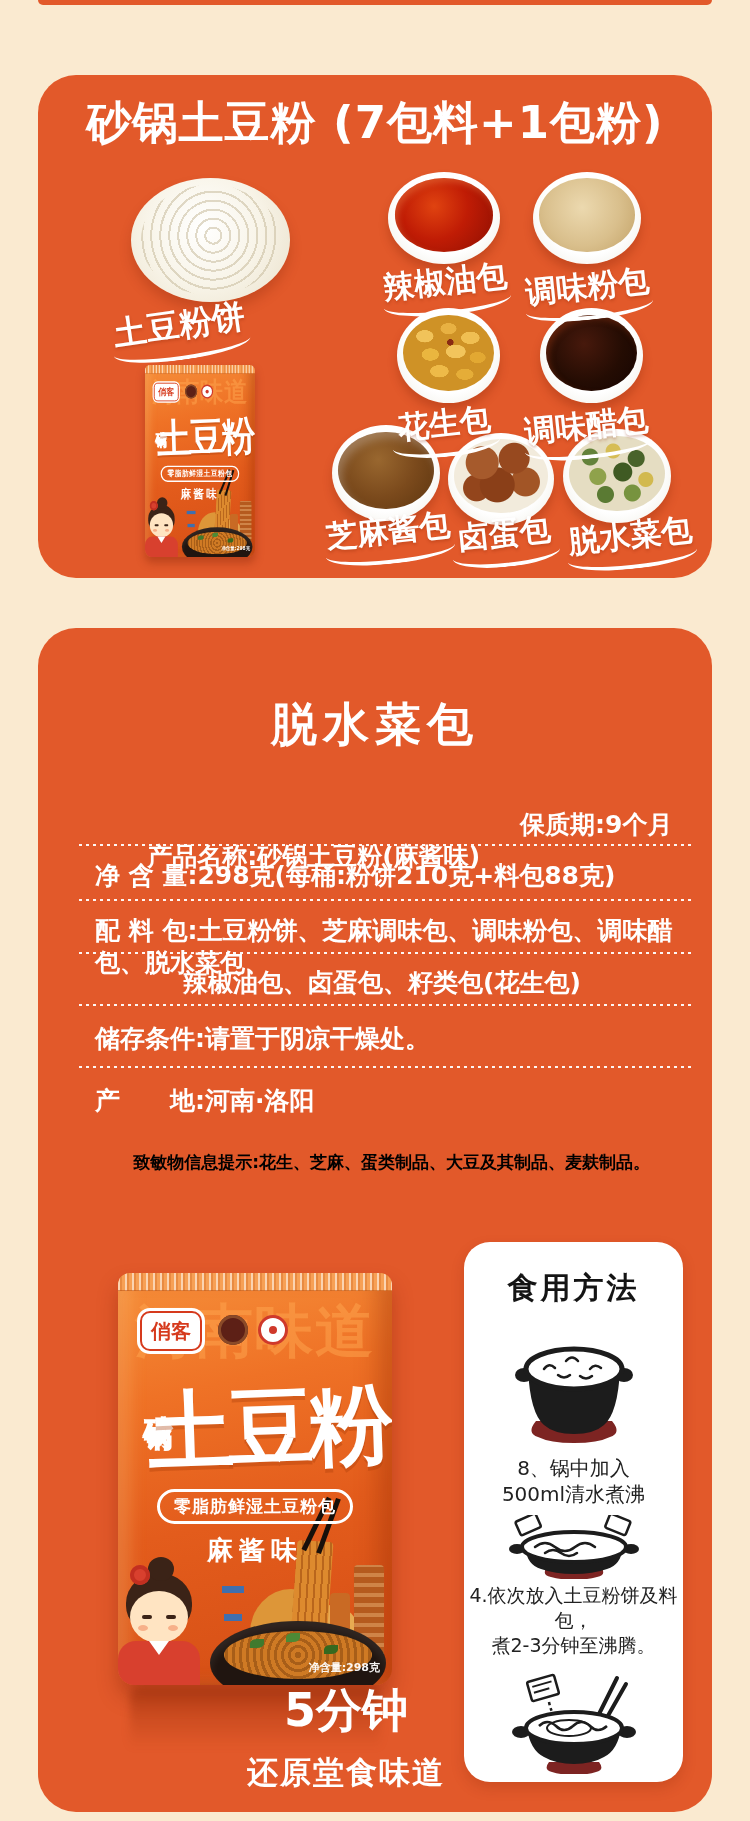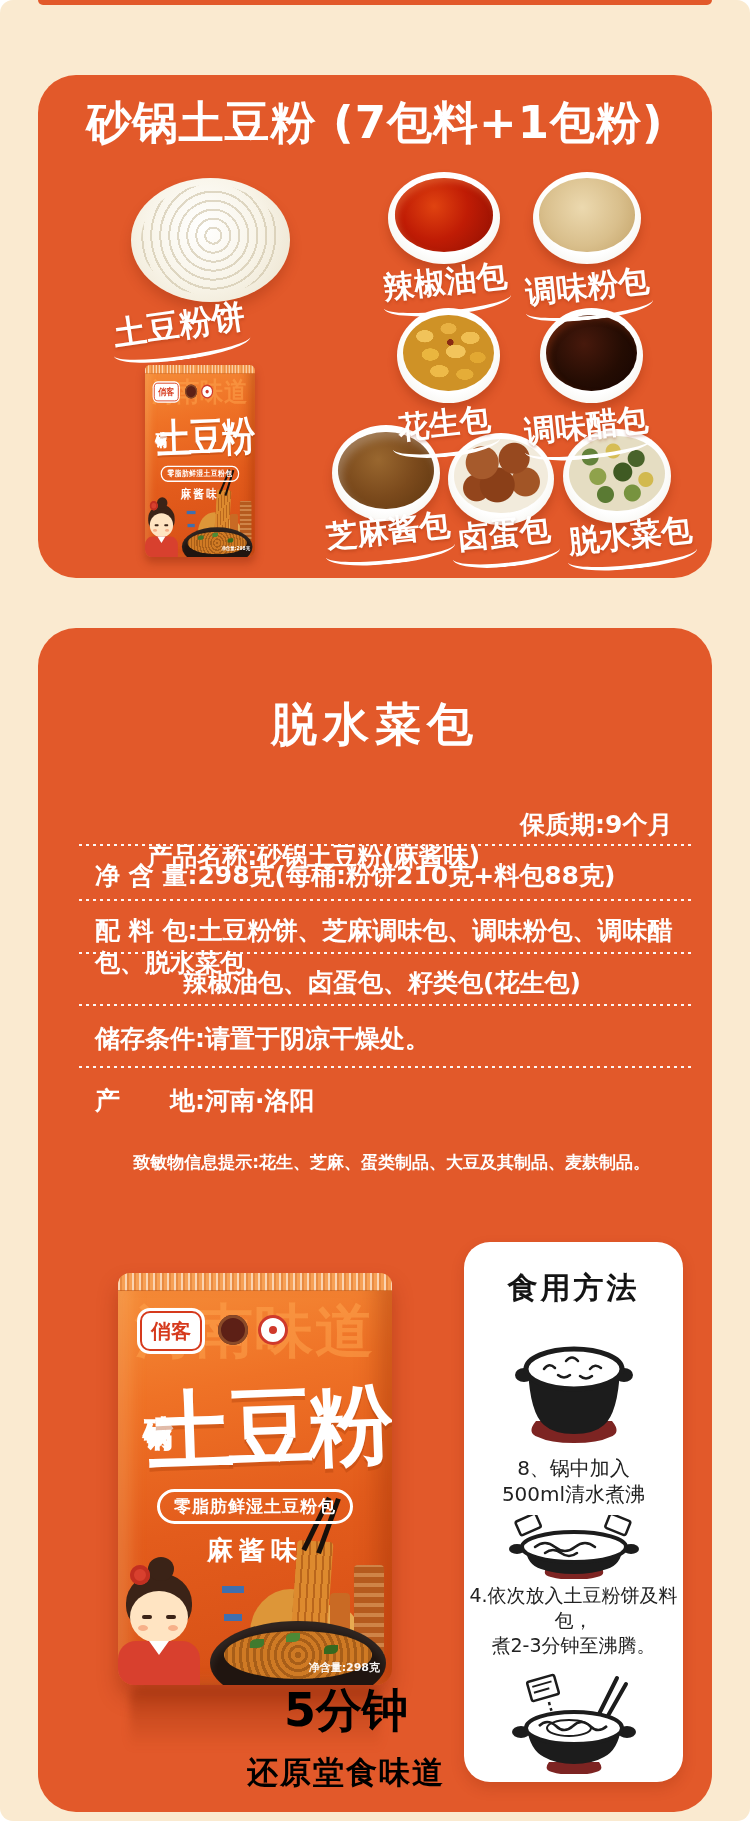--- a/index.html
+++ b/index.html
@@ -1,17 +1,17 @@
 <!DOCTYPE html>
 <html><head>
 <meta charset="utf-8">
 <style>
   html,body { margin:0; padding:0; }
   .page { position:relative; width:750px; height:1821px; background:#FAEAD0;
-          font-family:"DejaVu Sans",sans-serif; overflow:hidden;border-radius:13px; }
+          font-family:"DejaVu Sans",sans-serif; overflow:hidden; }
   .top-strip { position:absolute; top:0; left:38px; width:674px; height:5px;
                background:#E2592A; border-radius:0 0 16px 16px; }
   .card { position:absolute; left:38px; width:674px; background:#E2592A; border-radius:38px; }
   .card1 { top:75px; height:503px; }
   .card2 { top:628px; height:1184px; }
 
   
   .kit-title { position:absolute; top:18px; left:0; width:100%; margin:0; text-align:center;
                color:#fff; font-size:45px; font-weight:800; letter-spacing:1px; }
   .noodle-ball { position:absolute; left:93px; top:103px; width:159px; height:124px; border-radius:50%;
@@ -161,22 +161,22 @@
   .params-title { position:absolute; top:66px; left:0; width:100%; margin:0; text-align:center;
          color:#fff; font-size:46px; font-weight:800; letter-spacing:6px; }
   .prow { position:absolute; left:57px; width:600px; color:#fff; font-weight:700; font-size:25px;
          line-height:32px; white-space:pre-wrap; }
   .r0 { top:181px; } .r1 { top:232px; } .r2 { top:287px; }
   .r3 { top:339px; left:145px; } .r4 { top:395px; } .r5 { top:457px; }
   .pr { position:absolute; left:425px; top:0; white-space:nowrap; }
   .dash { position:absolute; left:41px; width:613px; height:2px; opacity:.95;
          background-image:repeating-linear-gradient(90deg,#fff 0 3px,transparent 3px 7px); }
   .d0 { top:216px; } .d1 { top:271px; } .d2 { top:324px; } .d3 { top:376px; } .d4 { top:438px; }
-  .allergen { position:absolute; top:523px; right:62px; color:#ffffff; font-size:17px; font-weight:700; }
-  .slogan { position:absolute; left:168px; top:1056px; width:280px; text-align:center; color:#000000; z-index:3; }
+  .allergen { position:absolute; top:523px; right:62px; color:#000000; font-size:17px; font-weight:700; }
+  .slogan { position:absolute; left:168px; top:1056px; width:280px; text-align:center; color:#ffffff; z-index:3; }
   .slogan-big { font-size:46px; font-weight:800; line-height:52px; }
   .slogan-small { font-size:31px; font-weight:800; margin-top:16px; letter-spacing:2px; }
 
   
   .usage-card { position:absolute; left:426px; top:614px; width:219px; height:540px; background:#fff;
          border-radius:26px; display:flex; flex-direction:column; align-items:center;
          box-shadow:0 6px 14px rgba(120,30,5,.2); }
   .usage-title { margin:26px 0 0; font-size:30px; font-weight:800; color:#141414; letter-spacing:3px; }
   .pot1 { margin-top:20px; } .pot2 { margin-top:8px; } .pot3 { margin-top:12px; }
   .step { margin-top:8px; text-align:center; color:#222; font-size:20px; line-height:26px; }

